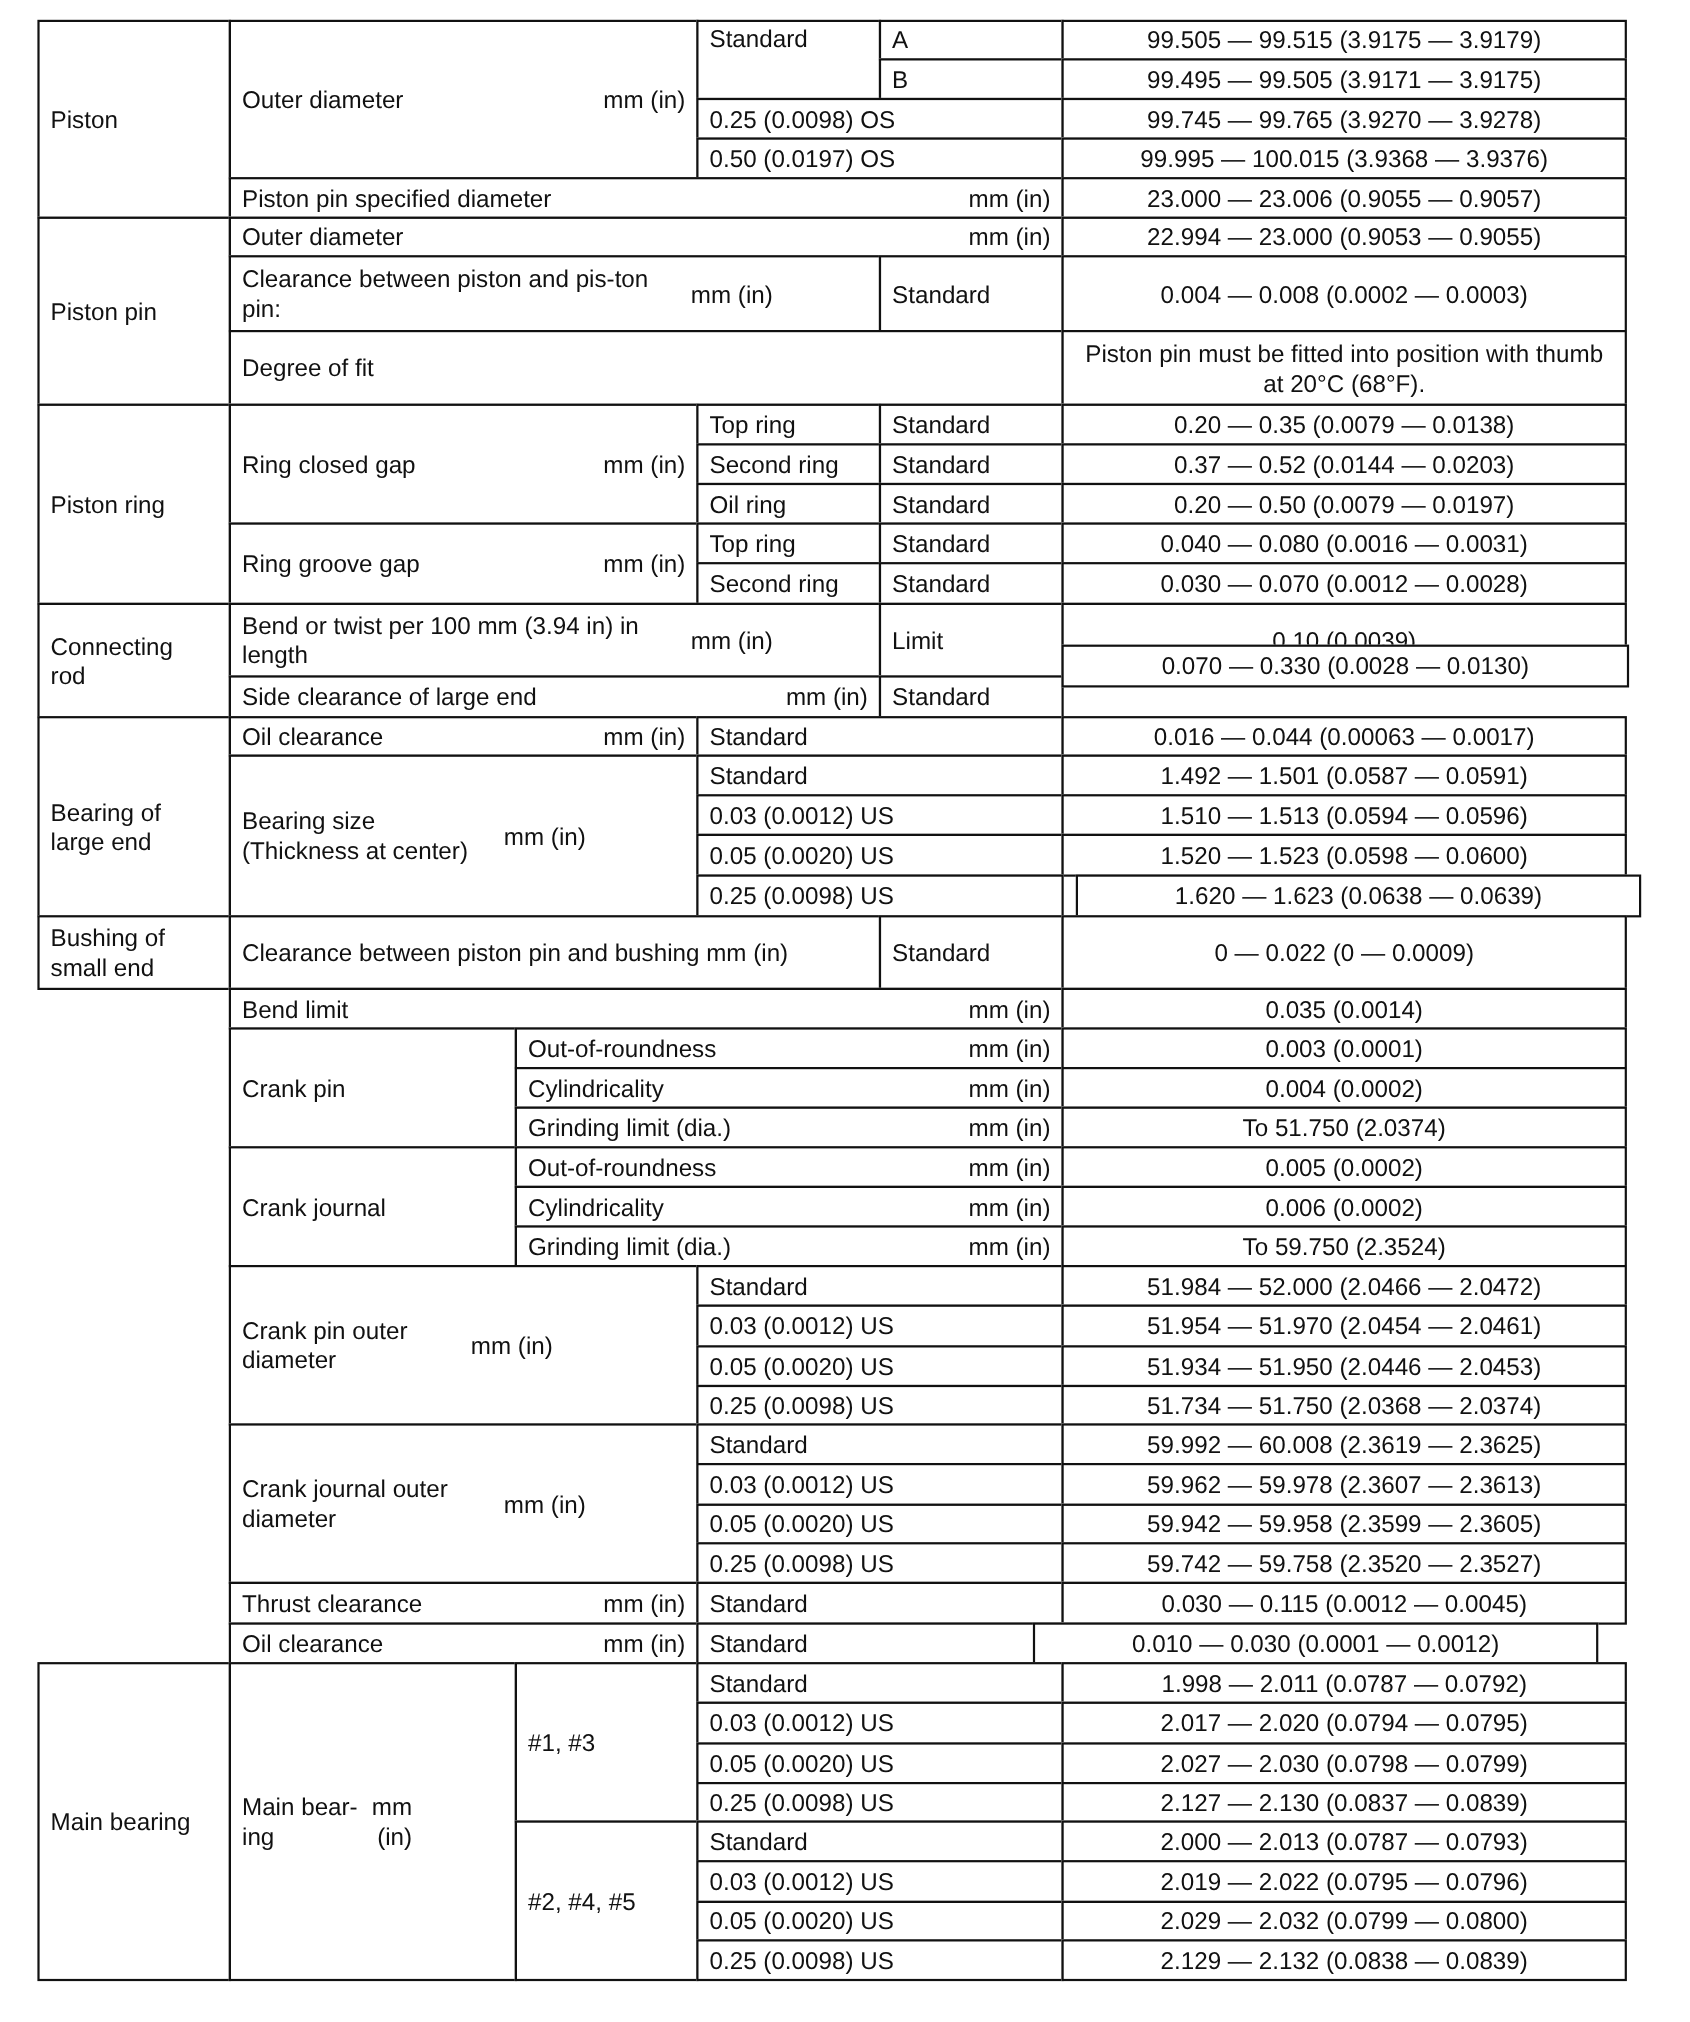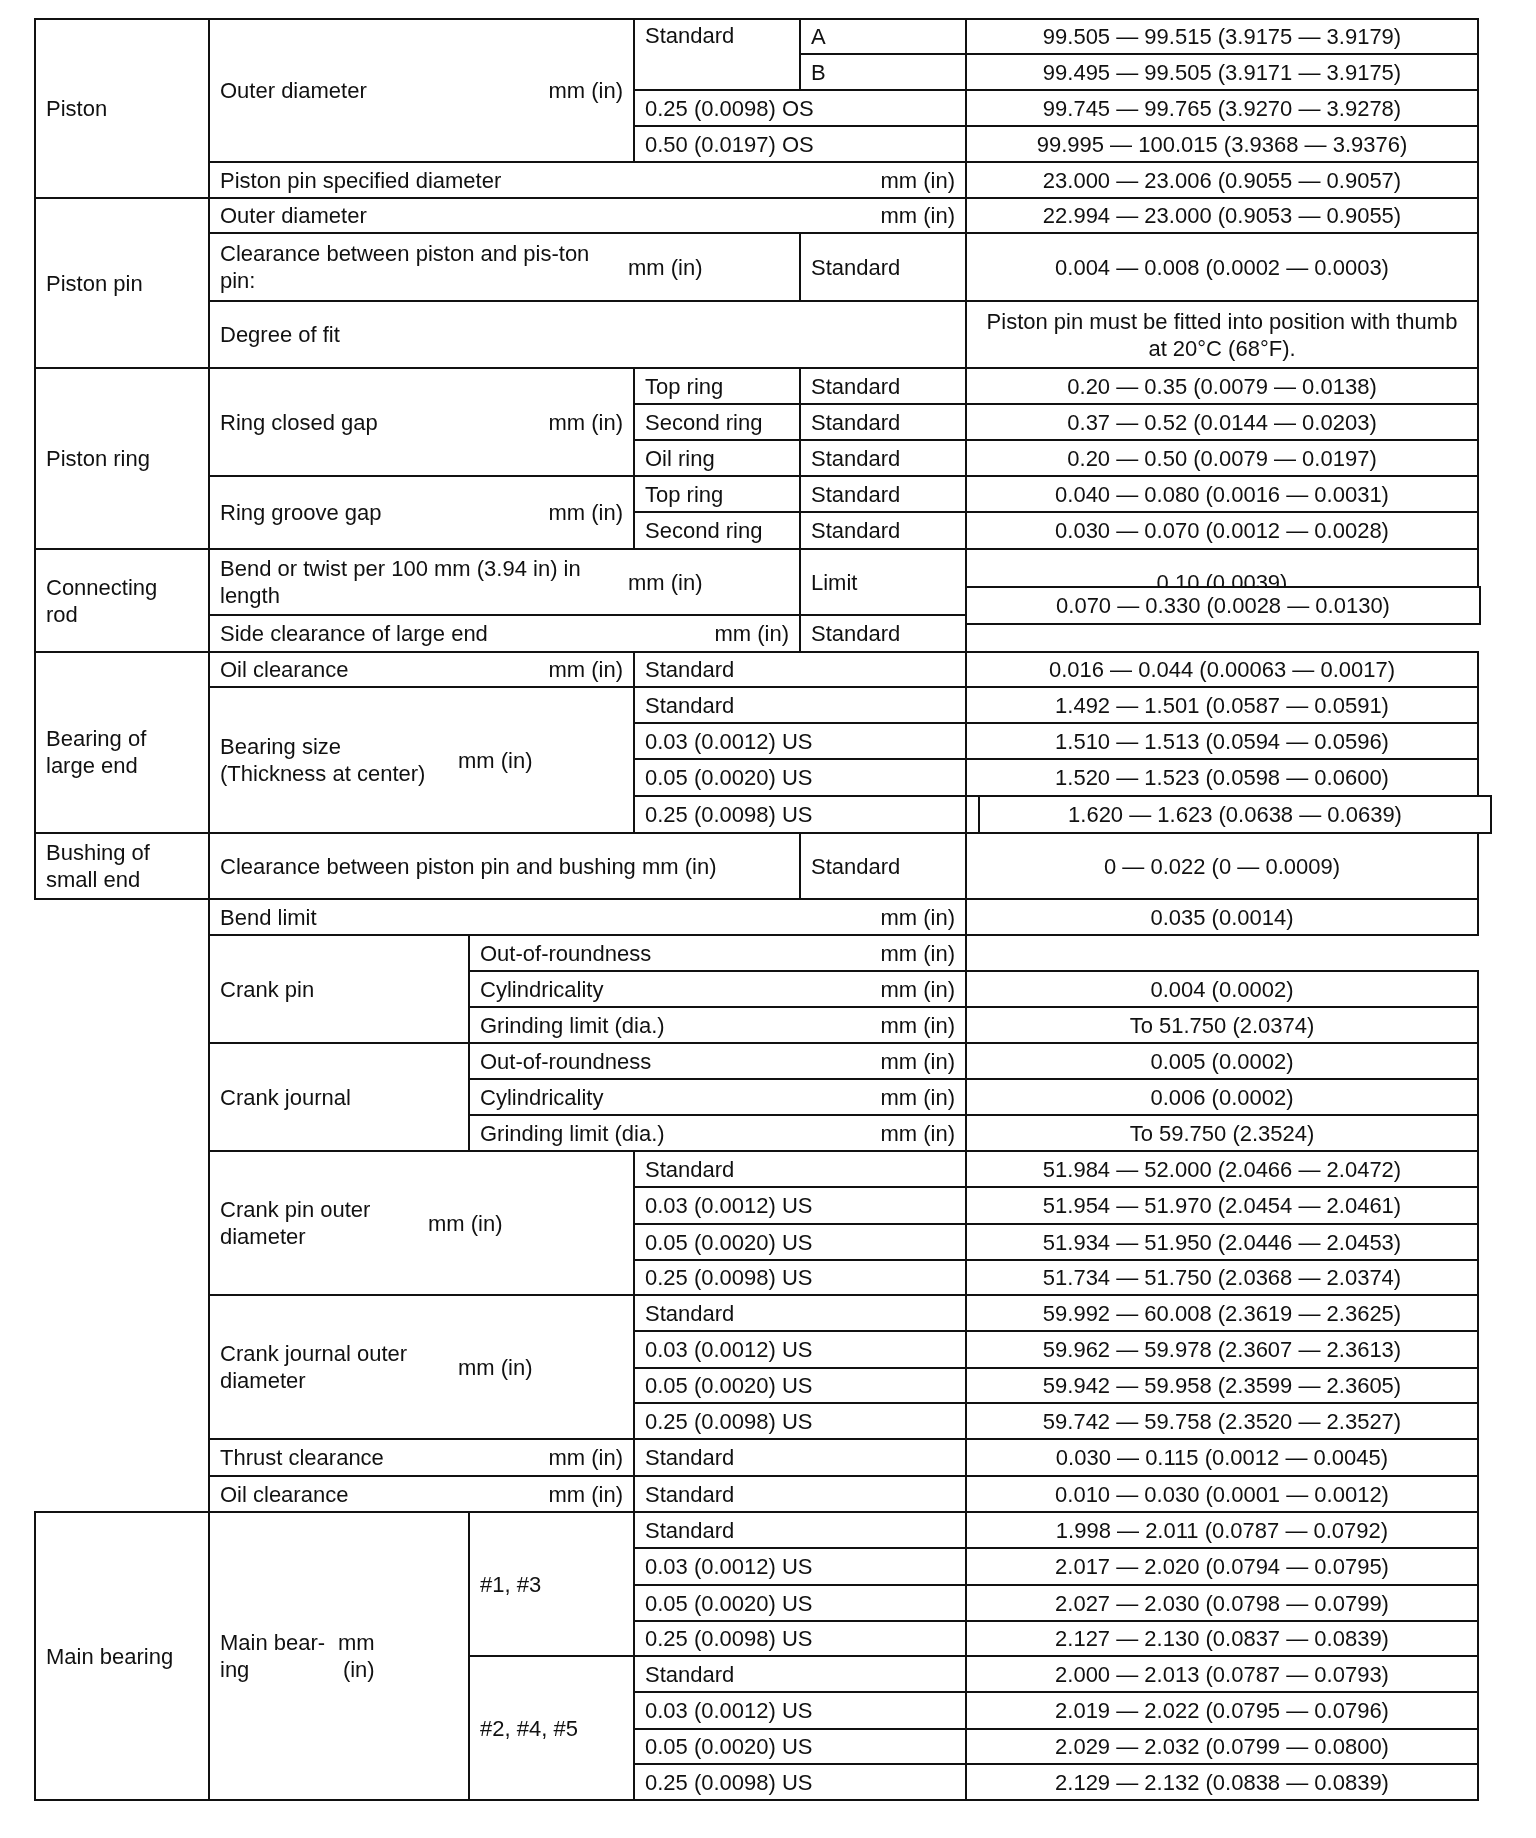--- a/index.html
+++ b/index.html
@@ -224,20 +224,23 @@
     <div class="cell center" style="left: 966px; top: 899px; width: 514px; height: 38px;">
       <span class="lbl" style="flex: 0 1 auto;">0.035 (0.0014)</span>
     </div>
     <div class="cell" style="left: 209px; top: 935px; width: 262px; height: 110px;">
       <span class="lbl">Crank pin</span>
     </div>
     <div class="cell" style="left: 469px; top: 935px; width: 499px; height: 38px;">
       <span class="lbl">Out-of-roundness</span>
       <span class="unit">mm (in)</span>
     </div>
+    <div class="cell center" style="left: 966px; top: 935px; width: 514px; height: 38px;">
+      <span class="lbl" style="flex: 0 1 auto;">0.003 (0.0001)</span>
+    </div>
     <div class="cell" style="left: 469px; top: 971px; width: 499px; height: 38px;">
       <span class="lbl">Cylindricality</span>
       <span class="unit">mm (in)</span>
     </div>
     <div class="cell center" style="left: 966px; top: 971px; width: 514px; height: 38px;">
       <span class="lbl" style="flex: 0 1 auto;">0.004 (0.0002)</span>
     </div>
     <div class="cell" style="left: 469px; top: 1007px; width: 499px; height: 38px;">
       <span class="lbl">Grinding limit (dia.)</span>
       <span class="unit">mm (in)</span>
@@ -335,21 +338,21 @@
     <div class="cell center" style="left: 966px; top: 1439px; width: 514px; height: 39px;">
       <span class="lbl" style="flex: 0 1 auto;">0.030 — 0.115 (0.0012 — 0.0045)</span>
     </div>
     <div class="cell" style="left: 209px; top: 1476px; width: 427px; height: 38px;">
       <span class="lbl">Oil clearance</span>
       <span class="unit">mm (in)</span>
     </div>
     <div class="cell" style="left: 634px; top: 1476px; width: 334px; height: 38px;">
       <span class="lbl">Standard</span>
     </div>
-    <div class="cell center" style="left: 966px; top: 1476px; width: 514px; height: 38px;">
+    <div class="cell center" style="left: 940px; top: 1476px; width: 514px; height: 38px;">
       <span class="lbl" style="flex: 0 1 auto;">0.010 — 0.030 (0.0001 — 0.0012)</span>
     </div>
     <div class="cell" style="left: 35px; top: 1512px; width: 176px; height: 290px;">
       <span class="lbl">Main bearing</span>
     </div>
     <div class="cell" style="left: 209px; top: 1512px; width: 262px; height: 290px;">
       <span class="lbl" style="max-width: 110px;">Main bear-ing</span>
       <span class="unit stacked">
         <div>mm</div>
         <div>(in)</div>

